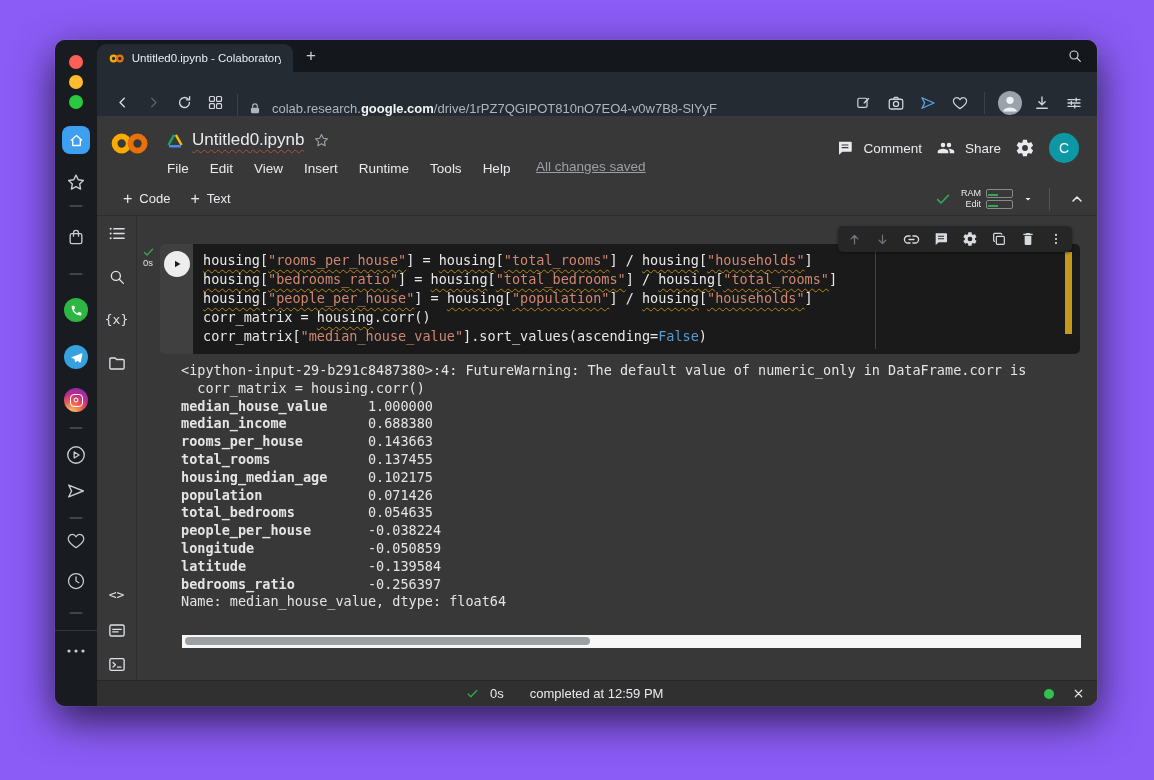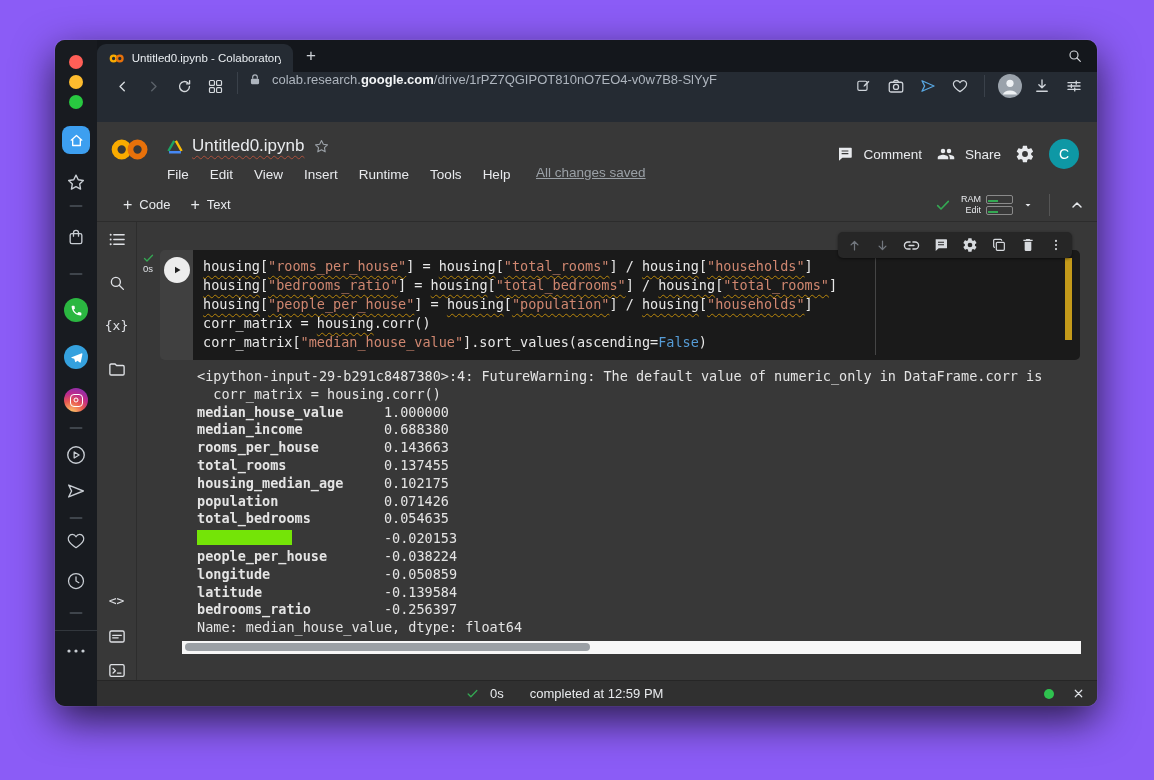--- a/index.html
+++ b/index.html
@@ -29,21 +29,21 @@
 
   
   .main { flex:1; display:flex; flex-direction:column; min-width:0; }
 
   .tabbar { height:32px; background:#14171c; display:flex; align-items:flex-end; flex:none; }
   .tab { height:28px; width:196px; background:#252b33; border-radius:9px 9px 0 0; display:flex; align-items:center; gap:7px; padding:0 12px; }
   .tab-title { font-size:11.5px; color:#e9edf1; white-space:nowrap; overflow:hidden; }
   .newtab { align-self:center; margin-left:13px; color:#cfd3d8; font-size:17px; line-height:1; padding-bottom:2px; }
   .tab-search { align-self:center; margin-left:auto; margin-right:14px; color:#cfd3d8; }
 
-  .navbar { height:50px; background:#252b33; display:flex; align-items:flex-start; padding:0 10px; flex:none; color:#d5d9dd; }
+  .navbar { height:44px; background:#252b33; display:flex; align-items:flex-end; padding:0 10px; flex:none; color:#d5d9dd; }
   .nav-btn { width:31px; height:28px; display:flex; align-items:center; justify-content:center; }
   .nav-btn.dim { color:#5a6169; }
   .v-div { width:1px; height:22px; background:#3a414a; margin:0 6px; flex:none; }
   .url { display:flex; align-items:center; gap:10px; margin-left:4px; min-width:0; }
   .url-text { font-size:13px; color:#aeb5be; white-space:nowrap; overflow:hidden; }
   .url-text .host { color:#f2f4f6; font-weight:bold; }
   .nav-right { margin-left:auto; display:flex; align-items:center; gap:5px; }
   .ic-btn { width:27px; height:27px; display:flex; align-items:center; justify-content:center; color:#cfd4da; }
 
   
@@ -95,21 +95,21 @@
   .code-ruler { position:absolute; right:8px; top:8px; width:7px; height:82px; background:#c49a1a; }
 
   
   .cell-tools { position:absolute; top:10px; right:25px; height:26px; background:#262626; border-radius:5px;
                 display:flex; align-items:center; gap:13px; padding:0 9px; color:#d7dade;
                 box-shadow:0 1px 3px rgba(0,0,0,.5); }
   .ct { display:flex; align-items:center; justify-content:center; }
   .ct.dim { color:#71767d; }
 
   
-  .output { position:absolute; left:100px; top:146px; right:0; font-family:"DejaVu Sans Mono", monospace;
+  .output { position:absolute; left:84px; top:146px; right:0; font-family:"DejaVu Sans Mono", monospace;
             font-size:13.5px; line-height:17.8px; color:#e4e4e4; overflow:hidden; }
   .out-pre { white-space:pre; }
   .out-row { white-space:pre; }
   .out-label { display:inline-block; width:23ch;font-weight:bold; }
   .out-val { display:inline-block; width:9ch; text-align:left; }
   .redact { display:inline-block; width:95px; height:15px; background:#74e407; transform:translateY(2px); }
 
   
   .hscroll { position:absolute; left:85px; right:16px; top:419px; height:13px; background:#f7f7f7; }
   .hthumb { position:absolute; left:3px; top:2px; width:405px; height:8px; background:#9ba0a5; border-radius:4px; }
@@ -542,21 +542,20 @@
           <div class="out-pre">&lt;ipython-input-29-b291c8487380&gt;:4: FutureWarning: The default value of numeric_only in DataFrame.corr is</div>
           <div class="out-pre">  corr_matrix = housing.corr()</div>
           <div>
                 <div class="out-row"><span class="out-label">median_house_value</span><span class="out-val">1.000000</span></div>
                 <div class="out-row"><span class="out-label">median_income</span><span class="out-val">0.688380</span></div>
                 <div class="out-row"><span class="out-label">rooms_per_house</span><span class="out-val">0.143663</span></div>
                 <div class="out-row"><span class="out-label">total_rooms</span><span class="out-val">0.137455</span></div>
                 <div class="out-row"><span class="out-label">housing_median_age</span><span class="out-val">0.102175</span></div>
                 <div class="out-row"><span class="out-label">population</span><span class="out-val">0.071426</span></div>
                 <div class="out-row"><span class="out-label">total_bedrooms</span><span class="out-val">0.054635</span></div>
-                <div class="out-row"><span class="out-label"><span class="redact"></span></span><span class="out-val">-0.020153</span></div>
                 <div class="out-row"><span class="out-label">people_per_house</span><span class="out-val">-0.038224</span></div>
                 <div class="out-row"><span class="out-label">longitude</span><span class="out-val">-0.050859</span></div>
                 <div class="out-row"><span class="out-label">latitude</span><span class="out-val">-0.139584</span></div>
                 <div class="out-row"><span class="out-label">bedrooms_ratio</span><span class="out-val">-0.256397</span></div>
               </div>
           <div class="out-pre">Name: median_house_value, dtype: float64</div>
         </div>
 
         <div class="hscroll">
           <span class="hthumb"></span>

